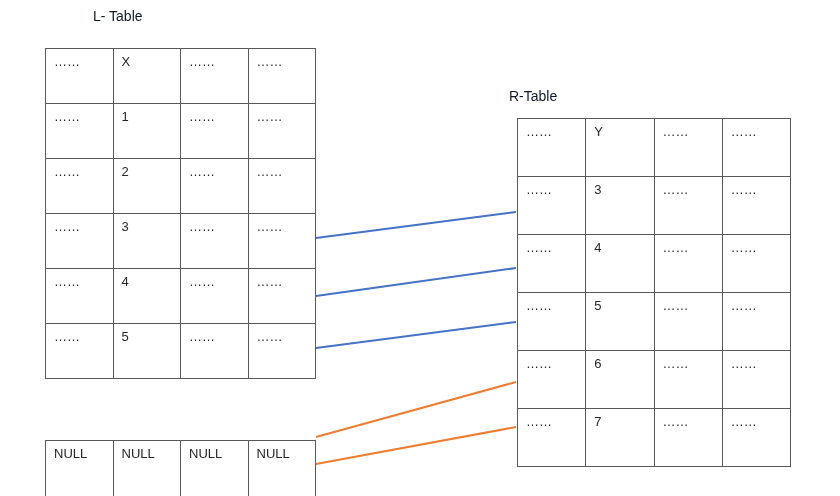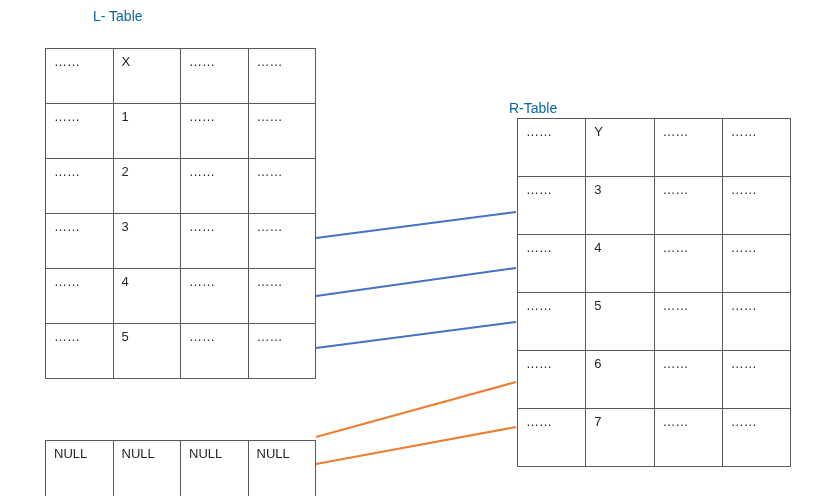--- a/index.html
+++ b/index.html
@@ -8,25 +8,25 @@
     width: 840px; height: 496px;
     position: relative;
     background: #ffffff;
     font-family: "Liberation Sans", sans-serif;
     color: #262626;
     overflow: hidden;
   }
   .table-title {
     position: absolute;
     font-size: 14px;
-    color: #0369a1;
+    color: #0f172a;
     white-space: nowrap;
   }
   #l-title { left: 93px; top: 8px; }
-  #r-title { left: 509px; top: 100px; text-align: right; }
+  #r-title { left: 509px; top: 88px; text-align: right; }
 
   .grid-table {
     position: absolute;
     display: grid;
     border-top: 1px solid #595959;
     border-left: 1px solid #595959;
     background: #ffffff;
   }
   .grid-table .cell {
     border-right: 1px solid #595959;

